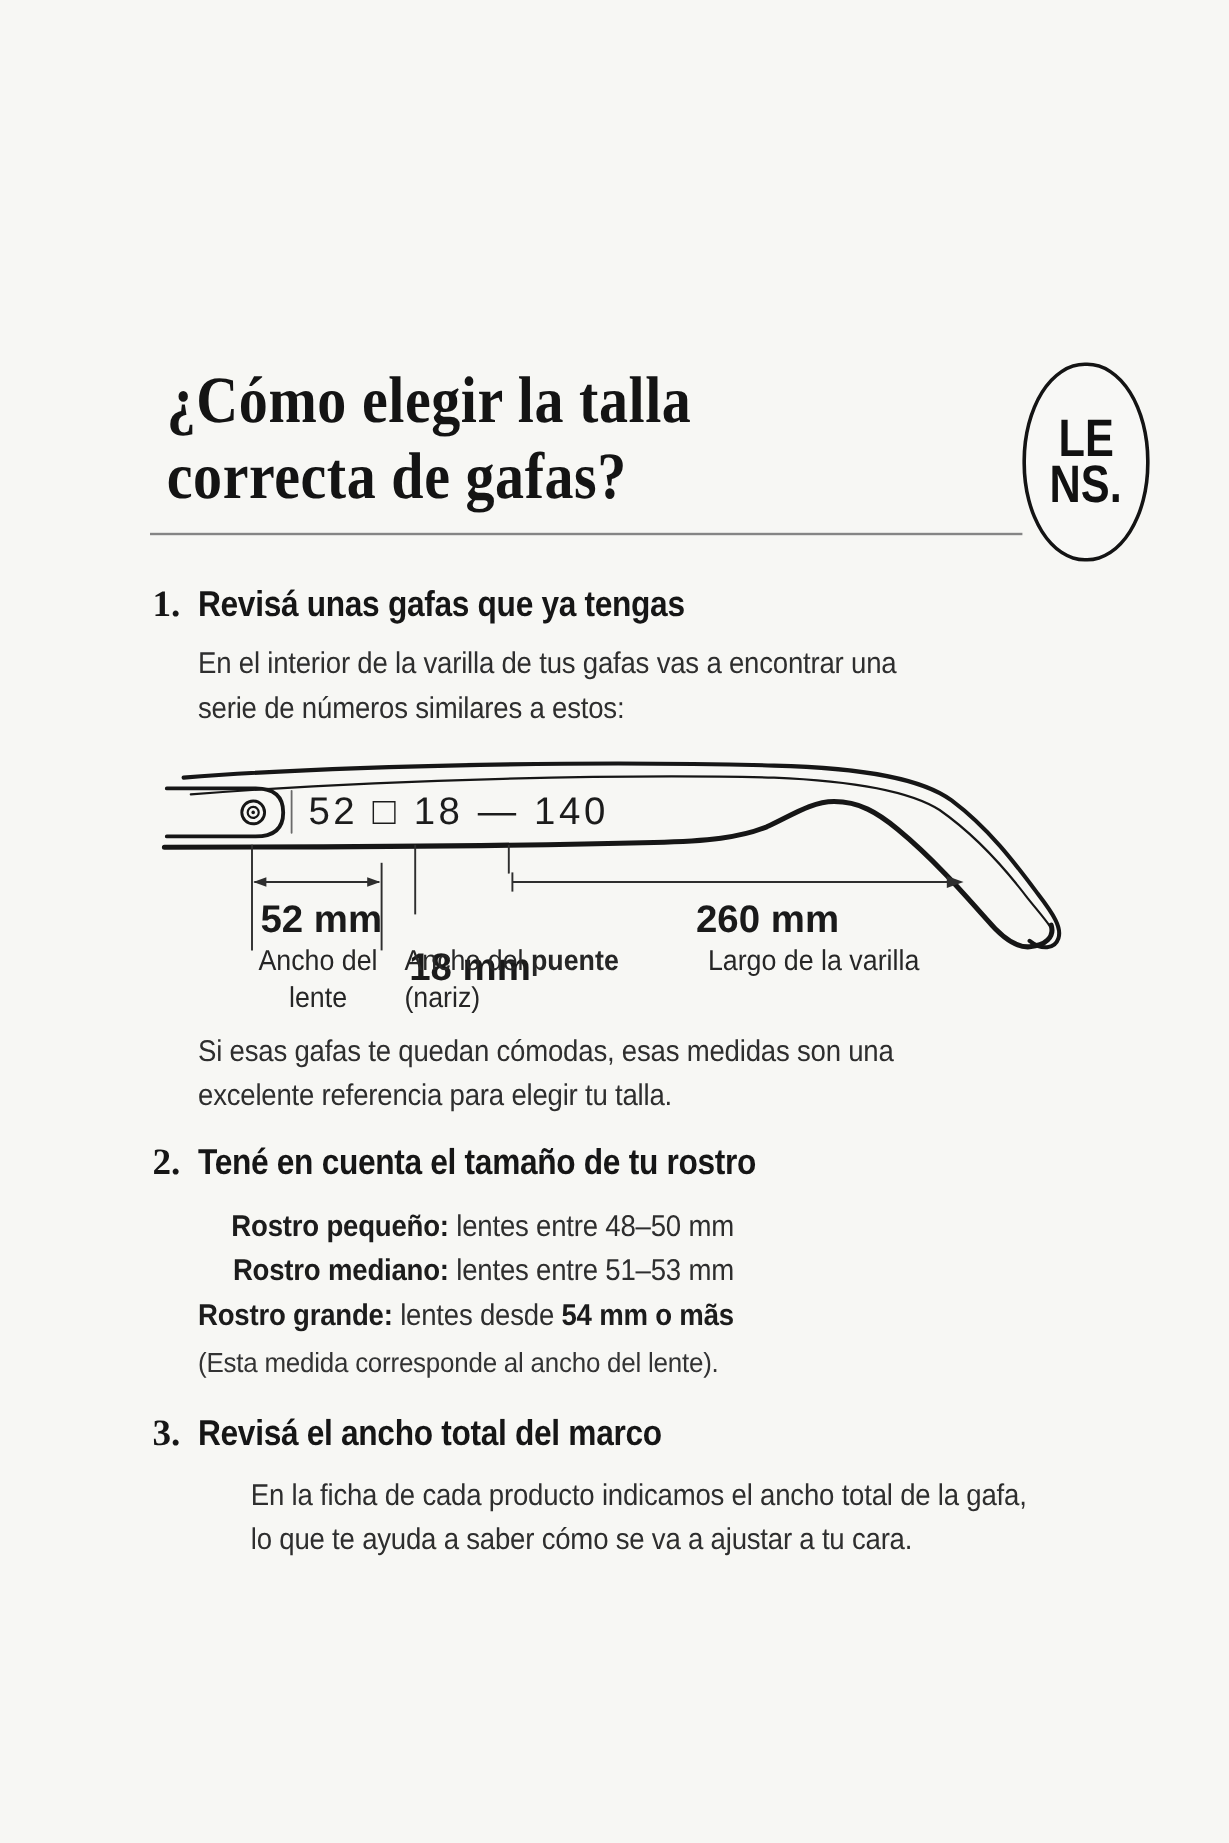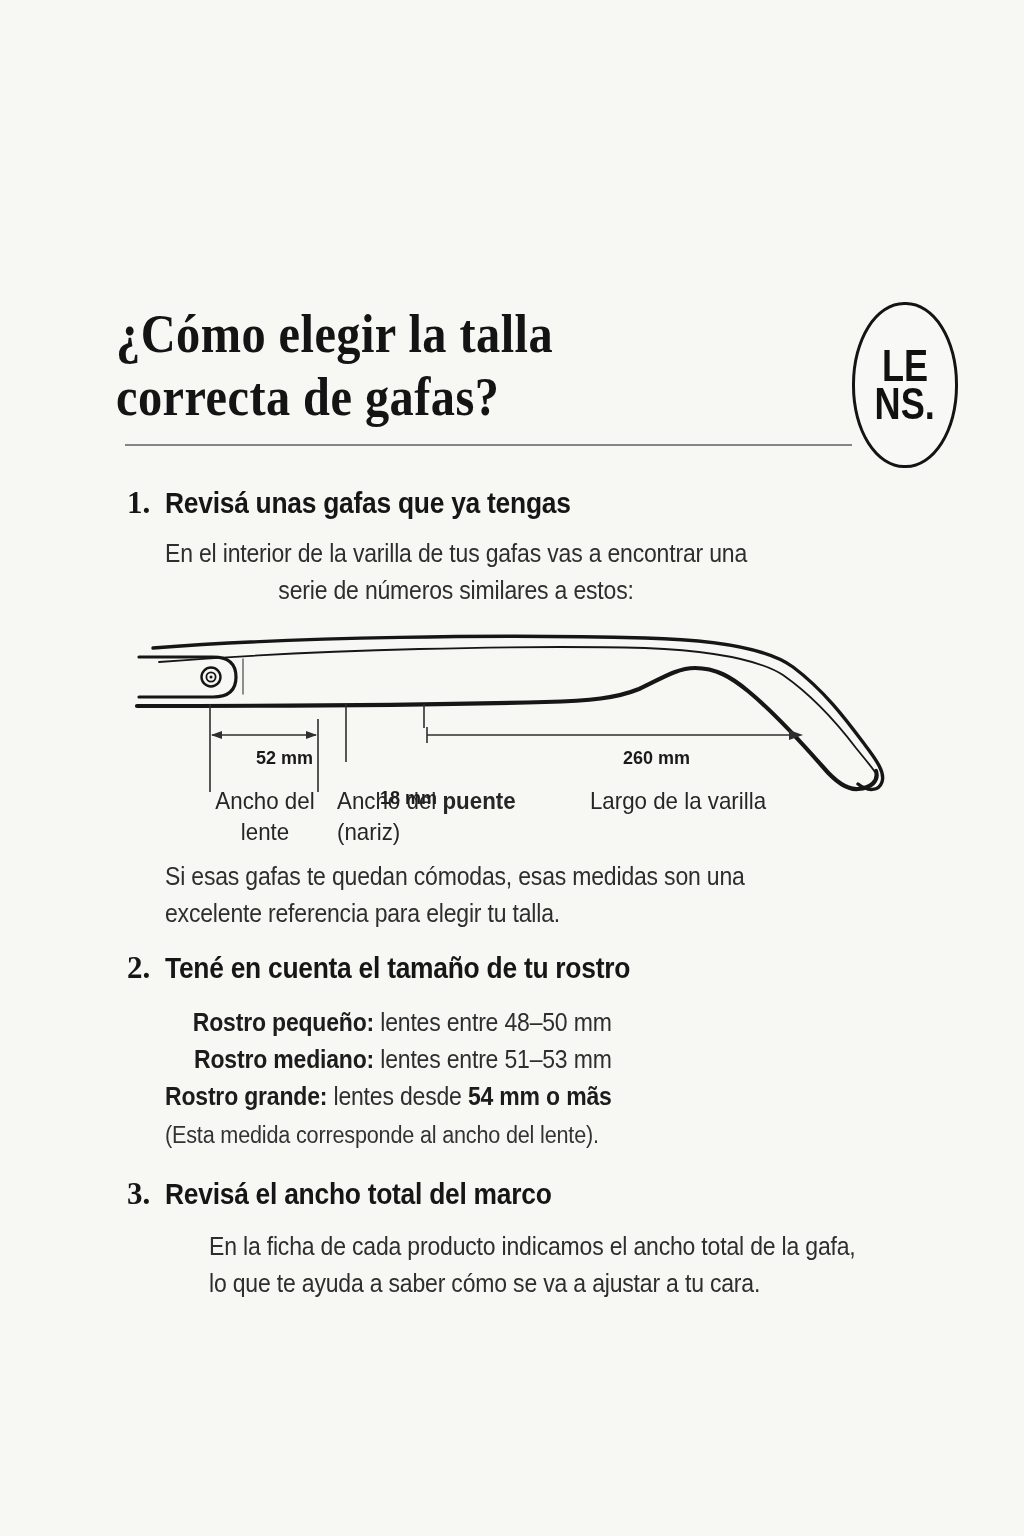--- a/index.html
+++ b/index.html
@@ -54,50 +54,50 @@
     transform:scaleX(.94);transform-origin:0 0;
   }
   
   .diagram{left:125px;top:622px;width:790px;height:235px;}
   .diagram svg{position:absolute;left:0;top:0;}
   .engraving{
     left:132px;top:36px;font-size:32px;color:#1c1c1c;letter-spacing:3px;
     white-space:nowrap;font-weight:400;
   }
   .dim-value{
-    font-weight:700;font-size:18px;color:#1a1a1a;text-align:right;white-space:nowrap;
+    font-weight:700;font-size:32px;color:#1a1a1a;text-align:left;white-space:nowrap;
   }
   .dim-sublabel{
     font-size:24px;color:#262626;line-height:31px;white-space:nowrap;
     transform:scaleX(.93);
   }
   .dim-sublabel .b{font-weight:700;}
   .ctr{text-align:center;transform-origin:50% 0;}
   .lft{text-align:left;transform-origin:0 0;}
 </style>
 </head>
 <body>
 
-<div class="abs" style="left:116px;top:302px;">
+<div class="abs" style="left:139px;top:302px;">
   <div class="title-line">¿Cómo elegir la talla</div>
   <div class="title-line">correcta de gafas?</div>
 </div>
 
 <div class="abs logo">
   <div class="logo-line">LE</div>
   <div class="logo-line">NS.</div>
 </div>
 
 <div class="abs rule"></div>
 
 <div class="abs sec-head" style="left:127px;top:485px;">
   <span class="sec-num">1.</span>
   <span class="sec-title">Revisá unas gafas que ya tengas</span>
 </div>
-<div class="abs" style="left:165px;top:535px;text-align:center;">
+<div class="abs" style="left:165px;top:535px;">
   <div class="body-line">En el interior de la varilla de tus gafas vas a encontrar una</div>
   <div class="body-line">serie de números similares a estos:</div>
 </div>
 
 <div class="abs diagram">
   <svg width="790" height="235" viewBox="0 0 790 235">
     <g fill="none" stroke="#161616" stroke-linecap="round">
 
       <path d="M14,35 H88 Q111,35 111,55 Q111,75 88,75 H14" stroke-width="3.2"></path>
 
@@ -124,20 +124,21 @@
       <line x1="299" y1="82" x2="299" y2="106"></line>
       <line x1="302" y1="105" x2="302" y2="121"></line>
       <line x1="302" y1="113" x2="666" y2="113"></line>
     </g>
     <g fill="#2e2e2e" stroke="none">
       <polygon points="86,113 97,109 97,117"></polygon>
       <polygon points="192,113 181,109 181,117"></polygon>
       <polygon points="678,113 664,108 664,118"></polygon>
     </g>
   </svg>
+  <div class="abs engraving">52 □ 18 — 140</div>
 
   <div class="abs dim-value" style="left:92px;top:126px;width:96px;">52 mm</div>
   <div class="abs dim-value" style="left:216px;top:126px;width:96px;margin-top:40px;">18 mm</div>
   <div class="abs dim-value" style="left:455px;top:126px;width:110px;">260 mm</div>
 
   <div class="abs dim-sublabel ctr" style="left:70px;top:163px;width:140px;">
     <div>Ancho del</div>
     <div>lente</div>
   </div>
   <div class="abs dim-sublabel lft" style="left:212px;top:163px;">

